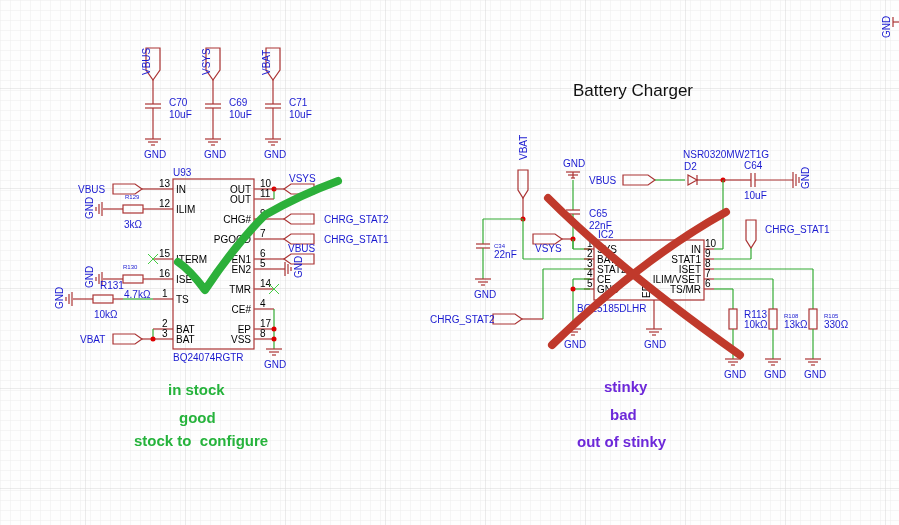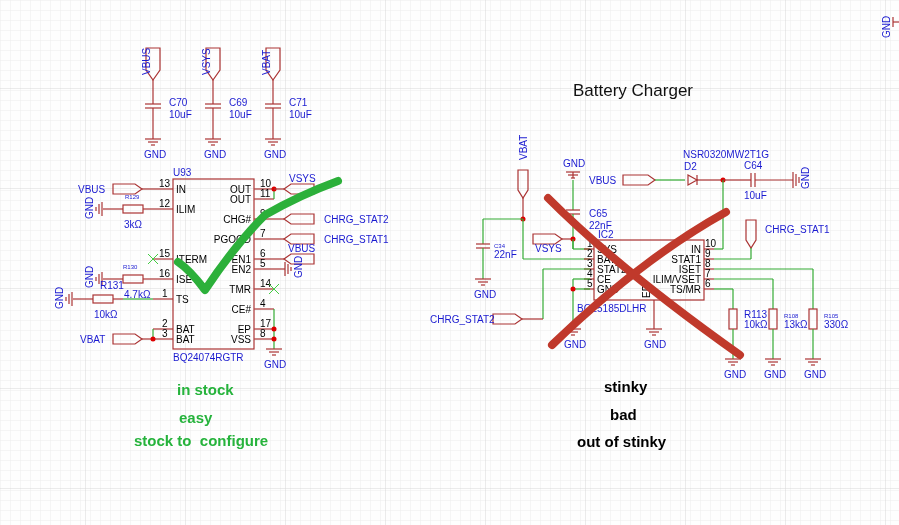--- a/index.html
+++ b/index.html
@@ -7,21 +7,21 @@
     font-family:"Liberation Sans",sans-serif;position:relative;}
   #canvas{position:absolute;left:0;top:0;width:899px;height:525px;}
   svg text{font-family:"Liberation Sans",sans-serif;}
   .t{font-size:10px;fill:#000;}
   .lbl{font-size:10px;fill:#1a1ad0;}
   .sm{font-size:6px;fill:#1a1ad0;}
   .w{stroke:#a33;stroke-width:1.2;fill:none;}
   .g{stroke:#3a3;stroke-width:1.2;fill:none;}
   .note{position:absolute;font-weight:bold;font-size:15px;font-family:"Liberation Sans",sans-serif;}
   .good{color:#26b33c;}
-  .bad{color:#000000;}
+  .bad{color:#6d28d9;}
 </style>
 </head>
 <body>
 
 <svg id="canvas" width="899" height="525" viewBox="0 0 899 525">
   <defs>
     <pattern id="fine" width="10" height="10" patternUnits="userSpaceOnUse">
       <path d="M10 0 L0 0 0 10" fill="none" stroke="#ececec" stroke-width="1"></path>
     </pattern>
     <pattern id="coarse" width="100" height="100" patternUnits="userSpaceOnUse" x="-15" y="-12">
@@ -421,18 +421,18 @@
       <text class="lbl" x="804" y="378">GND</text>
     </g>
 
     <g>
       <path d="M548 198 Q620 270 740 355" fill="none" stroke="#c0392b" stroke-width="8" stroke-linecap="round"></path>
       <path d="M726 212 Q640 260 552 345" fill="none" stroke="#c0392b" stroke-width="8" stroke-linecap="round"></path>
     </g>
   </g>
 </svg>
 
-<div class="note good" style="left:168px;top:381px;margin-left:9px;">in stock</div>
-<div class="note good" style="left:179px;top:409px;">easy</div>
+<div class="note good" style="left:168px;top:381px;">in stock</div>
+<div class="note good" style="left:179px;top:409px;">good</div>
 <div class="note good" style="left:134px;top:432px;white-space:pre;">stock to  configure</div>
 <div class="note bad" style="left:604px;top:378px;">stinky</div>
 <div class="note bad" style="left:610px;top:406px;">bad</div>
 <div class="note bad" style="left:577px;top:433px;">out of stinky</div>
 
 </body></html>

